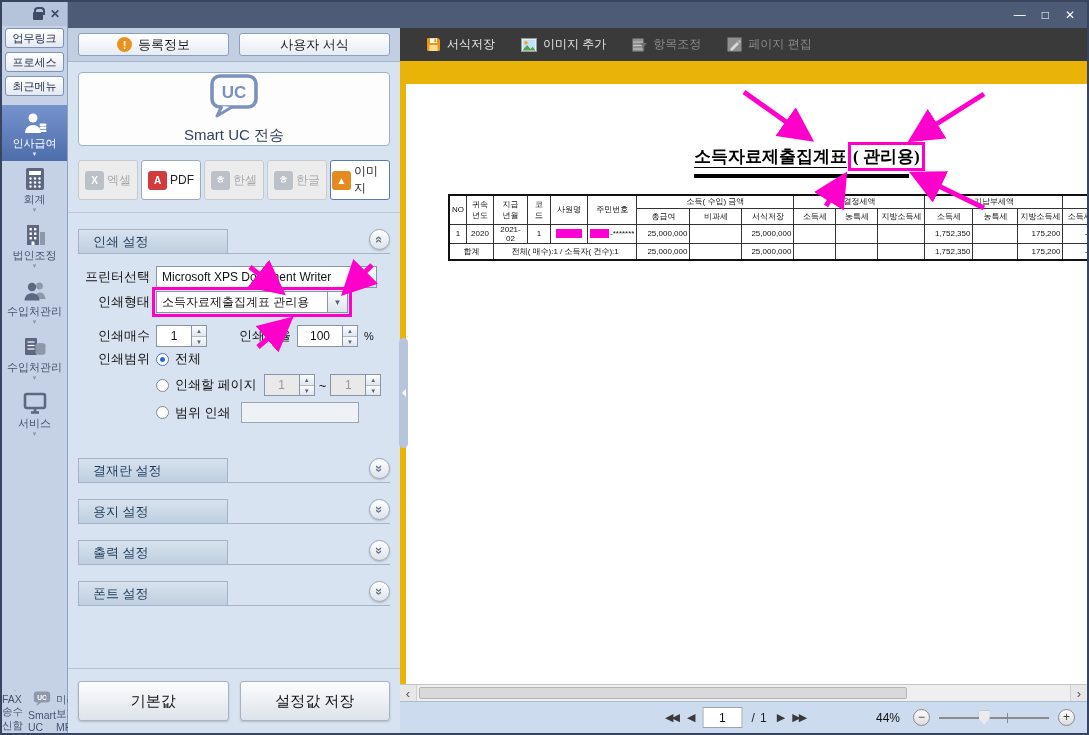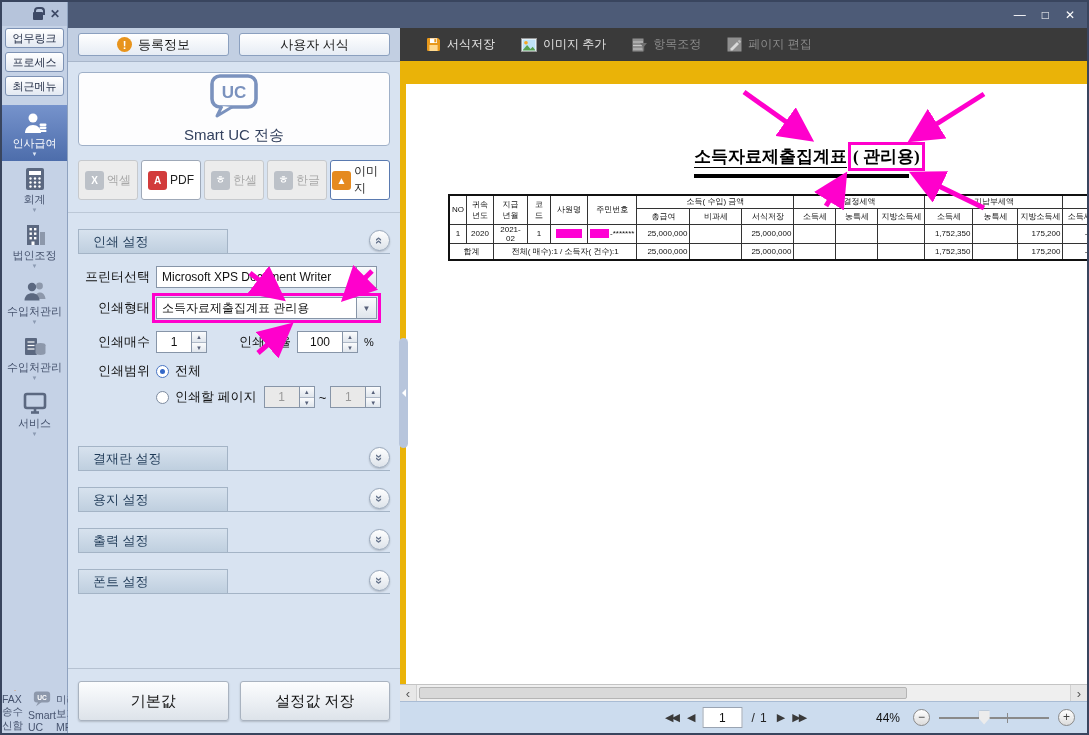--- a/index.html
+++ b/index.html
@@ -46,27 +46,27 @@
 .exportrow{display:flex;gap:3px;padding:6px 10px 12px;border-bottom:1px solid #bcc8d7}
 .exp{flex:1;height:40px;border:1px solid #9fa9b8;border-radius:3px;background:#fff;display:flex;align-items:center;justify-content:center;gap:3px;font-size:12px;color:#222;padding:0 1px;cursor:pointer}
 .exp.dis{background:#ececec;color:#a8a8a8;border-color:#c6c9cd;cursor:default}
 .exp .ic{flex:0 0 auto;width:19px;height:19px;border-radius:3px;display:flex;align-items:center;justify-content:center;color:#fff;font-size:10px;font-weight:bold}
 .ic-x{background:#a7adb6}.exp.dis .ic-x{background:#bcc1c8}
 .ic-pdf{background:#d23b3b}
 .ic-h{background:#bcc1c8}
 .ic-img{background:#e58a1f;font-size:9px}
 .exp.imgb{border-color:#5a7ab0}
 
-.sec{margin:16px 10px 0;display:flex;align-items:center;border-bottom:1px solid #a4b4c6;position:relative}
+.sec{margin:16px 10px 0;display:flex;align-items:flex-start;border-bottom:1px solid #a4b4c6;position:relative}
 .sec .tab{width:150px;height:24px;background:linear-gradient(#d7e2ee,#bfcfdf);border:1px solid #a4b4c6;border-bottom:none;display:flex;align-items:center;padding-left:14px;font-size:13px;color:#1f3a57}
 .sec .circ{margin-left:auto;margin-bottom:2px;width:21px;height:21px;border:1px solid #9aa8ba;border-radius:50%;background:linear-gradient(#ffffff,#dde3ea);display:flex;align-items:center;justify-content:center;color:#66748c;cursor:pointer;box-shadow:0 1px 2px rgba(0,0,0,.2)}
 .circ b{transform:rotate(90deg);font-size:13px;font-weight:bold;line-height:1}
 
 .ps-body{padding:12px 10px 4px 2px;font-size:13px;color:#111}
-.row{display:flex;align-items:center;margin-bottom:9px;position:relative}
+.row{display:flex;align-items:center;margin-bottom:3px;position:relative}
 .row .lb{width:80px;text-align:right;margin-right:6px;flex:0 0 auto}
 .tinput{height:22px;background:#fff;border:1px solid #8795a8;display:flex;align-items:center;padding:0 5px;font-size:12px;color:#111}
 .dd{width:20px;height:22px;background:linear-gradient(#fbfcfd,#dfe5ec);border:1px solid #8795a8;border-left:none;display:flex;align-items:center;justify-content:center;font-size:8px;color:#57617a;cursor:pointer}
 .fmt-wrap{display:flex;outline:3px solid #ff00cc;outline-offset:1px}
 .spin{display:inline-flex}
 .spin .val{width:36px;height:22px;border:1px solid #8795a8;background:#fff;display:flex;align-items:center;justify-content:center;font-size:12px}
 .spin .btns{display:flex;flex-direction:column;border:1px solid #8795a8;border-left:none;width:15px}
 .spin .btns span{height:10px;font-size:6px;display:flex;align-items:center;justify-content:center;background:linear-gradient(#fbfcfd,#e0e6ed);color:#57617a;cursor:pointer}
 .spin .btns span+span{border-top:1px solid #aeb8c6}
 .spin.dis .val{background:#e9e9e9;color:#999}
@@ -330,21 +330,21 @@
 
         <div class="ps-body">
           <div class="row">
             <span class="lb">프린터선택</span>
             <div class="tinput" style="width:201px">Microsoft XPS Document Writer</div>
             <div class="dd">▼</div>
           </div>
           <div class="row" style="margin-bottom:12px">
             <span class="lb">인쇄형태</span>
             <div class="fmt-wrap">
-              <div class="tinput" style="width:201px">소득자료제출집계표 관리용</div>
+              <div class="tinput" style="width:172px">소득자료제출집계표 관리용</div>
               <div class="dd">▼</div>
             </div>
             <svg class="annot" width="300" height="90" style="left:62px;top:-28px">
               <defs>
                   <marker id="ah1" markerWidth="7" markerHeight="7" refX="5" refY="3.5" orient="auto">
                     <path d="M0,0 L7,3.5 L0,7 z" fill="#ff00cc"></path>
                   </marker>
                 </defs>
               <line x1="118" y1="4" x2="146" y2="26" stroke="#ff00cc" stroke-width="5" marker-end="url(#ah1)"></line>
               <line x1="240" y1="2" x2="216" y2="26" stroke="#ff00cc" stroke-width="5" marker-end="url(#ah1)"></line>
@@ -386,20 +386,25 @@
                 </div>
             </div>
             <span style="margin:0 4px">~</span>
             <div class="spin dis">
               <div class="val">1</div>
               <div class="btns">
                   <span>▲</span>
                   <span>▼</span>
                 </div>
             </div>
+          </div>
+          <div class="row indent">
+            <span class="radio"></span>
+            <span>범위 인쇄</span>
+            <div class="rangebox" style="margin-left:10px"></div>
           </div>
         </div>
 
         <div class="sec" style="margin-top:28px">
           <div class="tab">결재란 설정</div>
           <div class="circ">
               <b>»</b>
             </div>
         </div>
         <div class="sec">

